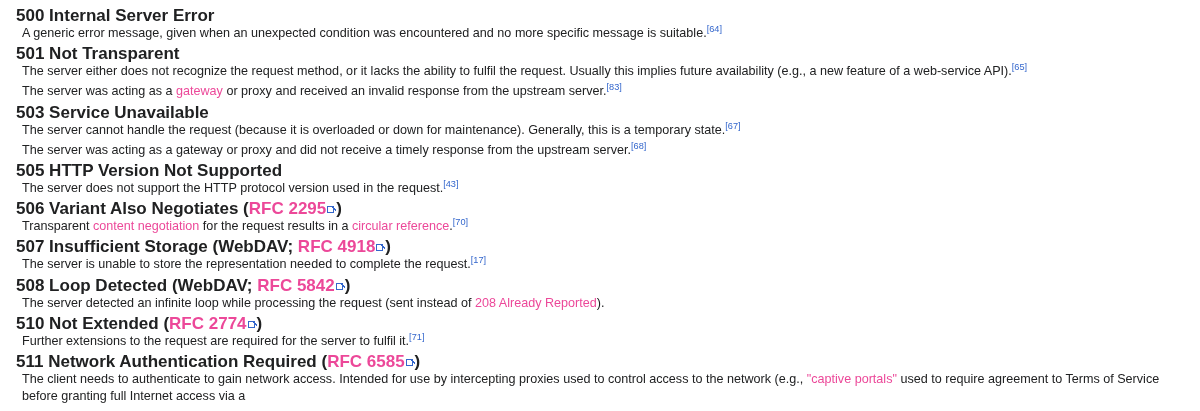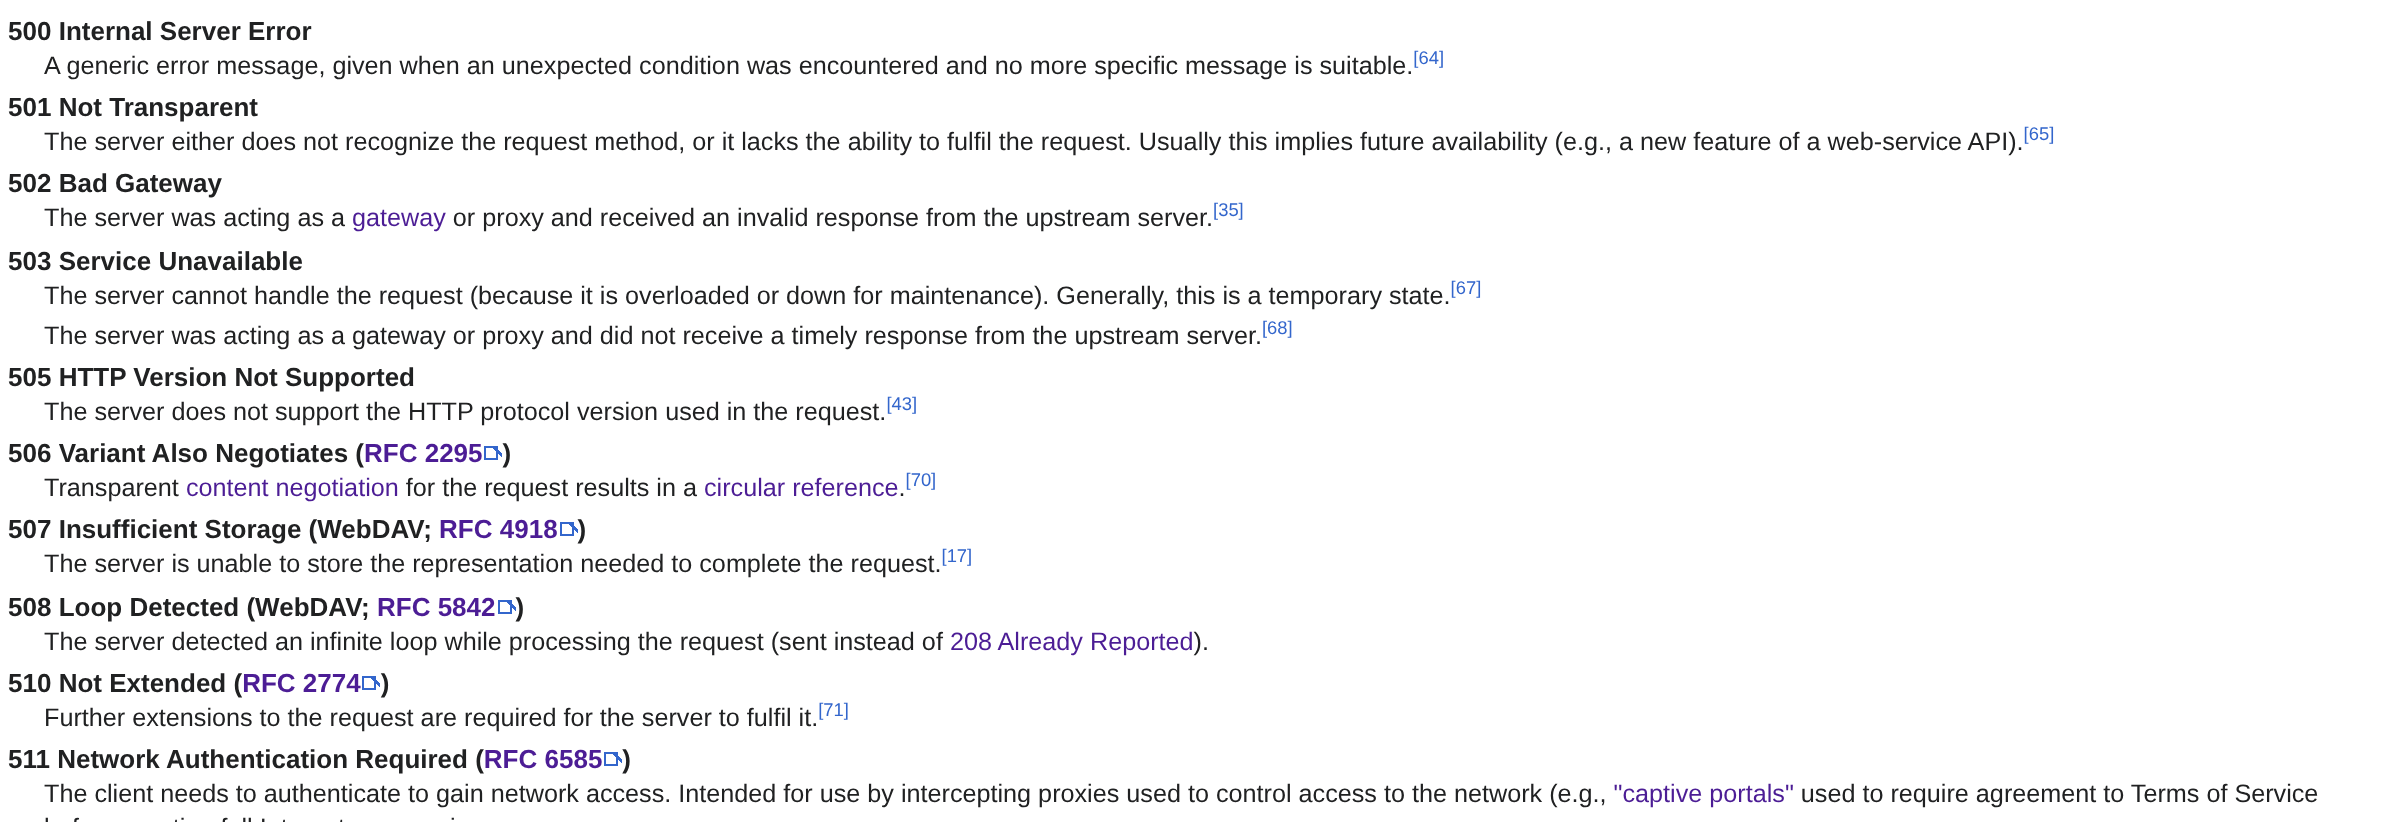--- a/index.html
+++ b/index.html
@@ -16,33 +16,33 @@
     overflow: hidden;
   }
   .doc {
     padding: 6px 0 0 0;
   }
   .entry {
     margin: 0;
   }
   .term {
     font-weight: bold;
-    font-size: 13px;
+    font-size: 17px;
     line-height: 17px;
-    padding: 1px 0 0 4px;
+    padding: 1px 0 0 16px;
     color: #202122;
   }
   .def {
     font-size: 12.6px;
     line-height: 17px;
     padding: 1px 16px 2px 22px;
     color: #202122;
   }
   a {
-    color: #4c1d95;
+    color: #ec4899;
     text-decoration: none;
   }
   a.ext::after {
     content: "";
     display: inline-block;
     width: 9px;
     height: 9px;
     margin-left: 1px;
     vertical-align: -1px;
     background:
@@ -65,22 +65,21 @@
 <div class="doc">
     <div class="entry">
       <div class="term"><span>500</span> <span>Internal Server Error</span></div>
       <div class="def"><span>A generic error message, given when an unexpected condition was encountered and no more specific message is suitable.</span><sup class="ref"><a href="#">[64]</a></sup></div>
     </div>
     <div class="entry">
       <div class="term"><span>501</span> <span>Not Transparent</span></div>
       <div class="def"><span>The server either does not recognize the request method, or it lacks the ability to fulfil the request. Usually this implies future availability (e.g., a new feature of a web-service API).</span><sup class="ref"><a href="#">[65]</a></sup></div>
     </div>
     <div class="entry">
-      <div class="term"><span>502</span> <span>Bad Gateway</span></div>
-      <div class="def"><span>The server was acting as a </span><a href="#">gateway</a><span> or proxy and received an invalid response from the upstream server.</span><sup class="ref"><a href="#">[35]</a></sup></div>
+      <div class="def"><span>The server was acting as a </span><a href="#">gateway</a><span> or proxy and received an invalid response from the upstream server.</span><sup class="ref"><a href="#">[83]</a></sup></div>
     </div>
     <div class="entry">
       <div class="term"><span>503</span> <span>Service Unavailable</span></div>
       <div class="def"><span>The server cannot handle the request (because it is overloaded or down for maintenance). Generally, this is a temporary state.</span><sup class="ref"><a href="#">[67]</a></sup></div>
     </div>
     <div class="entry">
       <div class="def"><span>The server was acting as a gateway or proxy and did not receive a timely response from the upstream server.</span><sup class="ref"><a href="#">[68]</a></sup></div>
     </div>
     <div class="entry">
       <div class="term"><span>505</span> <span>HTTP Version Not Supported</span></div>

